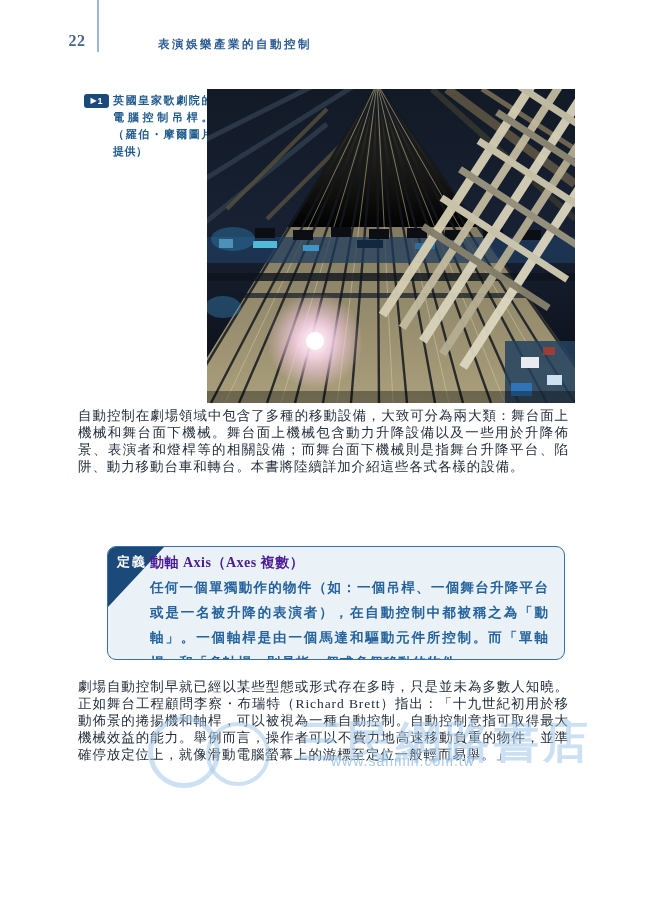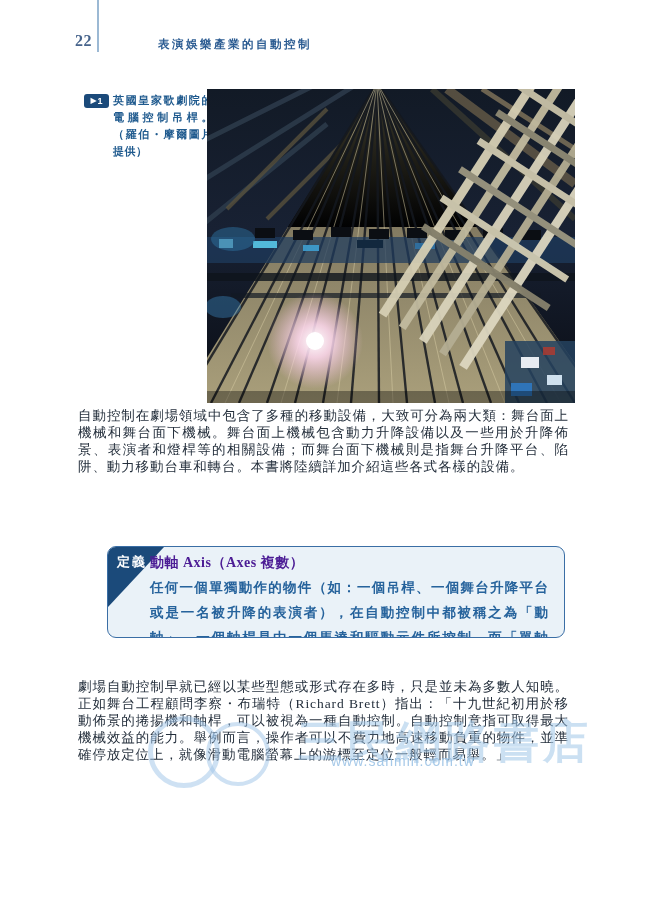--- a/index.html
+++ b/index.html
@@ -7,21 +7,21 @@
     position:relative;
     width:645px;height:899px;
     background:#ffffff;
     margin:0 auto;
     overflow:hidden;
     font-family:"Liberation Serif","DejaVu Serif",serif;
   }
   
   .page-number{
     position:absolute;left:62px;top:32px;width:30px;
-    font-size:16px;font-weight:bold;color:#47648c;text-align:right;
+    font-size:16px;font-weight:bold;color:#47648c;text-align:center;
     letter-spacing:.5px;
   }
   .header-rule{
     position:absolute;left:97px;top:0;width:2px;height:52px;
     background:#9cb9d4;
   }
   .chapter-title{
     position:absolute;left:123px;top:37px;
     font-size:11.5px;font-weight:bold;color:#2c5c92;
     letter-spacing:2.5px;white-space:nowrap;margin-left:35px;
@@ -50,21 +50,21 @@
   .para{
     position:absolute;left:78px;width:491px;
     font-size:13.5px;color:#242f3c;
     line-height:17px;letter-spacing:.9px;
     text-align:justify;text-justify:inter-character;
   }
   .para1{top:407px;}
   .para2{top:678px;}
   
   .defbox{
-    position:absolute;left:107px;top:546px;width:458px;height:92px;
+    position:absolute;left:107px;top:546px;width:458px;height:114px;
     background:#eaf2f8;border:1.6px solid #3a6ea5;border-radius:9px;
     overflow:hidden;box-sizing:border-box;
   }
   .def-corner{
     position:absolute;left:0;top:0;width:0;height:0;
     border-top:60px solid #1b4a7a;border-right:56px solid transparent;
   }
   .def-label{
     position:absolute;left:9px;top:6px;
     font-size:13px;font-weight:bold;color:#ffffff;letter-spacing:2px;

